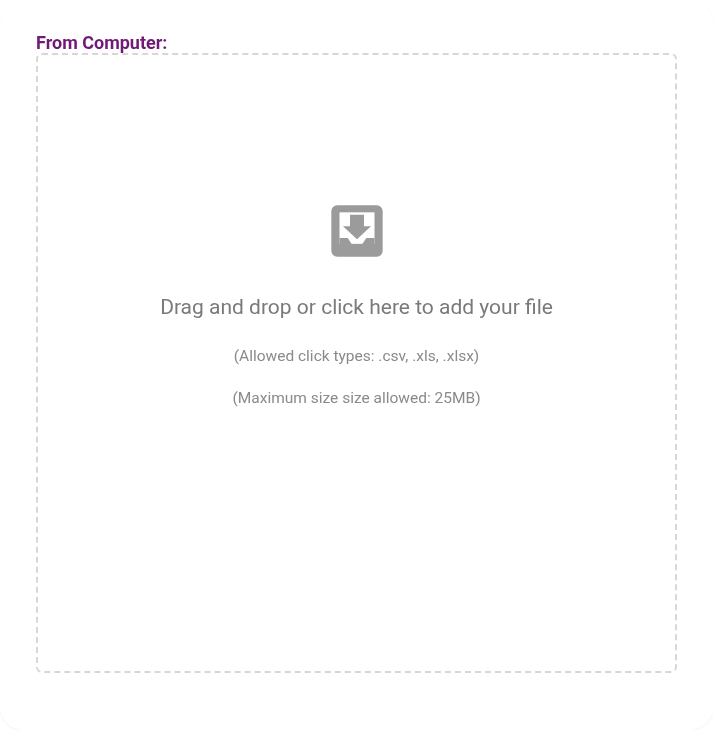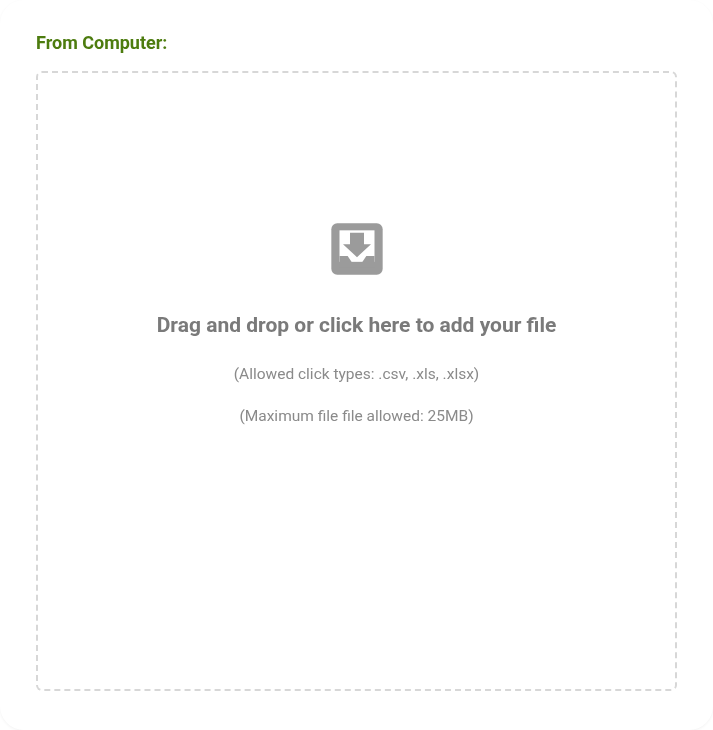--- a/index.html
+++ b/index.html
@@ -18,22 +18,21 @@
       width: 713px;
       height: 730px;
       background: #ffffff;
       border-radius: 24px;
       padding: 32px 36px 36px 36px;
       box-shadow: 0 1px 3px rgba(0,0,0,0.05);
     }
     .section-title {
       font-size: 18px;
       font-weight: 700;
-      color: #4d7c0f;
-      margin-bottom: 18px;
+      color: #701a75;
     }
     .dropzone {
       width: 100%;
       height: 620px;
       border: 2px dashed #d7d7d7;
       border-radius: 6px;
       display: flex;
       flex-direction: column;
       align-items: center;
       justify-content: flex-start;
@@ -49,21 +48,21 @@
       align-items: center;
       justify-content: center;
     }
     .icon-wrap svg {
       width: 56px;
       height: 56px;
     }
     .drop-title {
       font-size: 21px;
       color: #7a7a7a;
-      font-weight: 700;
+      font-weight: 400;
       margin-bottom: 28px;
       text-align: center;
     }
     .drop-sub {
       font-size: 15.5px;
       color: #8a8a8a;
       font-weight: 400;
       margin-bottom: 24px;
       text-align: center;
     }
@@ -78,15 +77,15 @@
     <div class="icon-wrap">
       <svg viewBox="0 0 48 48" xmlns="http://www.w3.org/2000/svg">
         <rect x="2" y="2" width="44" height="44" rx="5" ry="5" fill="#9b9b9b"></rect>
         <rect x="9" y="8" width="30" height="27" fill="#ffffff"></rect>
         <path d="M 18 10 L 18 20 L 12 20 L 24 31 L 36 20 L 30 20 L 30 10 Z" fill="#9b9b9b"></path>
         <path d="M 9 30 L 16 30 L 20 36 L 28 36 L 32 30 L 39 30 L 39 40 L 9 40 Z" fill="#9b9b9b"></path>
       </svg>
     </div>
     <div class="drop-title">Drag and drop or click here to add your file</div>
     <div class="drop-sub">(Allowed click types: .csv, .xls, .xlsx)</div>
-    <div class="drop-sub">(Maximum file file allowed: 25MB)</div>
+    <div class="drop-sub">(Maximum size size allowed: 25MB)</div>
   </div>
 </div>
 
 </body></html>

